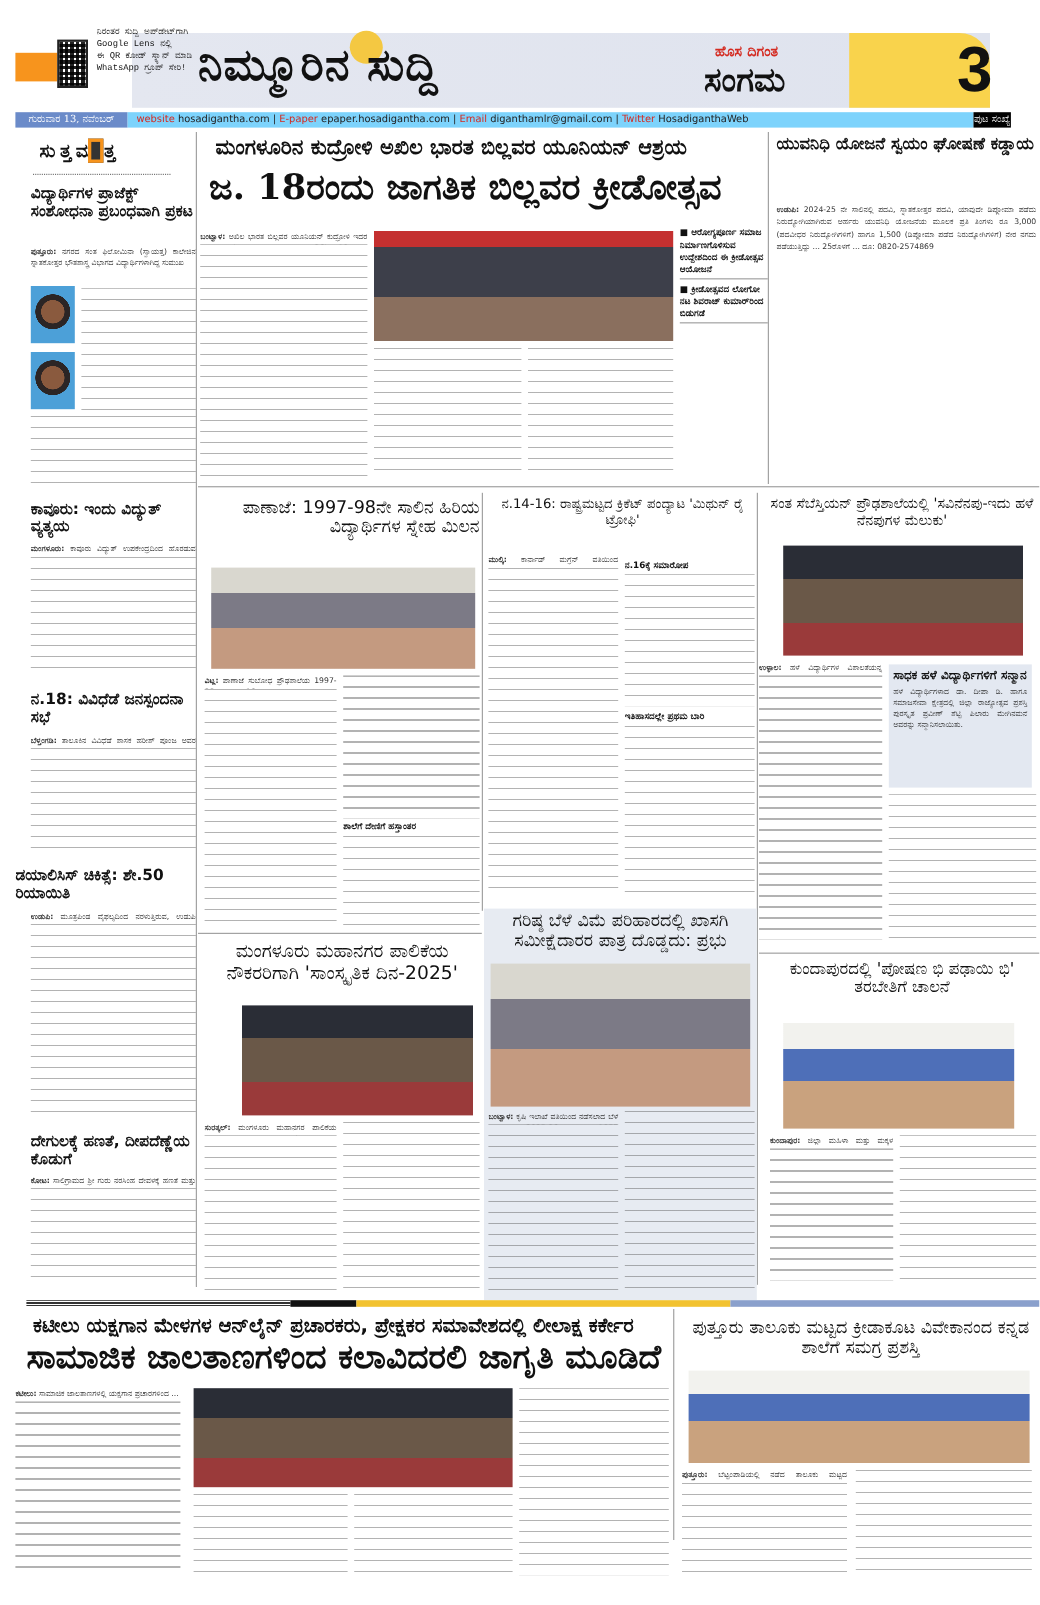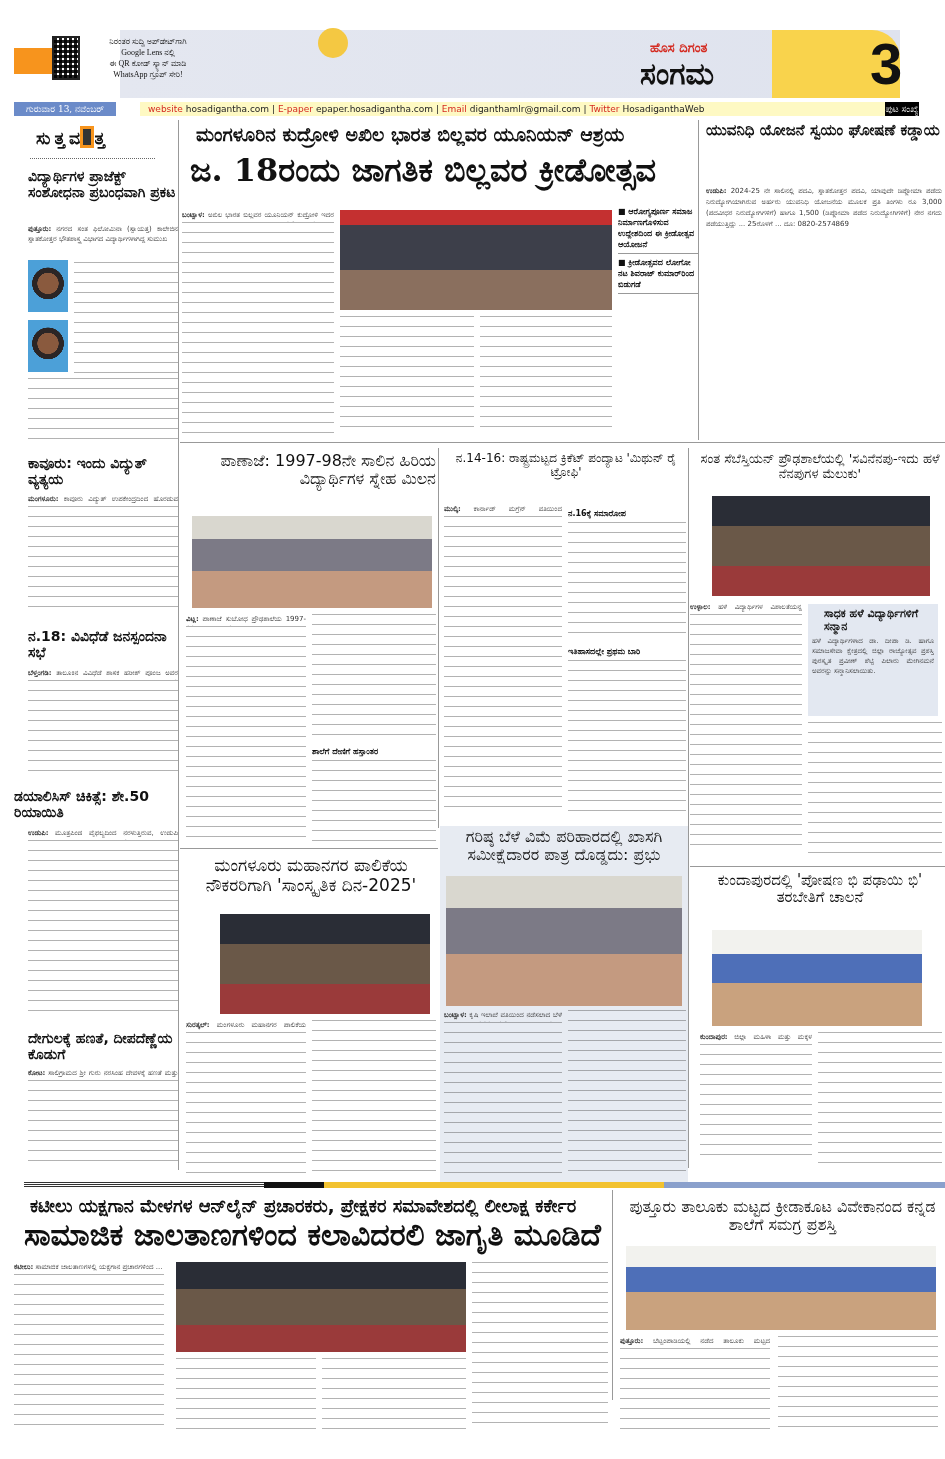--- a/index.html
+++ b/index.html
@@ -4,31 +4,31 @@
 <style>
   * { box-sizing: border-box; margin: 0; padding: 0; }
   body { width: 945px; height: 1459px; background: #ffffff; font-family: "DejaVu Sans", sans-serif; color: #111; overflow: hidden; position: relative; }
   .abs { position: absolute; }
   
   #masthead { left: 0; top: 0; width: 945px; height: 100px; }
   .orange-bar { left: 14px; top: 48px; width: 38px; height: 26px; background: #f7941d; }
   .qr { left: 52px; top: 36px; width: 28px; height: 44px; background:
         repeating-linear-gradient(90deg,#222 0 3px,#fff 3px 5px),
         repeating-linear-gradient(0deg,#222 0 3px,#fff 3px 5px); background-blend-mode: multiply; border: 2px solid #222; }
-  .qr-text { left: 88px; top: 36px; width: 120px; font-size: 8px; line-height: 11px; font-family: Liberation Serif, serif; text-align: center; }
+  .qr-text { left: 88px; top: 24px; width: 120px; font-size: 8px; line-height: 11px; font-family: Liberation Mono, monospace; }
   .mast-bg { left: 120px; top: 30px; width: 780px; height: 68px; background: linear-gradient(90deg,#e4e7f0,#dfe3ee); }
   .mast-sun { left: 318px; top: 28px; width: 30px; height: 30px; border-radius: 50%; background: #f4c842; }
   .mast-yellow { left: 772px; top: 30px; width: 128px; height: 68px; background: #f9d34c; border-top-right-radius: 28px; }
   .mast-title { left: 180px; top: 36px; font-size: 40px; font-weight: bold; font-family: "DejaVu Serif", serif; letter-spacing: 1px; }
   .brand-small { left: 650px; top: 40px; font-size: 13px; font-weight: bold; color: #d42a20; }
   .brand-big { left: 640px; top: 56px; font-size: 30px; font-weight: bold; }
   .page-num { left: 870px; top: 30px; font-size: 58px; font-weight: bold; font-family: "Liberation Sans", sans-serif; line-height: 68px; }
   .info-bar { left: 14px; top: 102px; width: 905px; height: 14px; display: flex; font-size: 9px; line-height: 14px; }
   .date-box { width: 102px; background: #6b8bc9; color: #fff; text-align: center; font-family: "DejaVu Serif", serif; }
-  .contact { flex: 1; background: #fef9c3; padding-left: 8px; color: #222; white-space: nowrap; overflow: hidden; margin-left: 24px; }
+  .contact { flex: 1; background: #7dd3fc; padding-left: 8px; color: #222; white-space: nowrap; overflow: hidden; }
   .contact .lbl { color: #d42a20; }
   .section-box { width: 34px; background: #000000; color: #fff; text-align: center; }
   
   .vrule { width: 1px; background: #999; }
   .hrule { height: 1px; background: #999; }
   .head { font-weight: bold; font-family: "DejaVu Sans", sans-serif; line-height: 1.15; }
   .body-txt { font-size: 7px; line-height: 10px; color: #333; text-align: justify; overflow: hidden; }
   .lines { background: repeating-linear-gradient(180deg, #555 0 1px, transparent 1px 10px); opacity: .45; }
   .photo { background: linear-gradient(135deg,#6a6e7a,#b8a996 40%,#7a5f50 70%,#3d4150); }
   .photo.red { background: linear-gradient(180deg,#c43030 0 15%,#3d3f4a 15% 60%,#8a6f5e 60%); }
@@ -49,20 +49,21 @@
   <div class="abs mast-bg"></div>
   <div class="abs mast-sun"></div>
   <div class="abs mast-yellow"></div>
   <div class="abs qr"></div>
   <div class="abs qr-text">
     <div>ನಿರಂತರ ಸುದ್ದಿ ಅಪ್‌ಡೇಟ್‌ಗಾಗಿ</div>
     <div>Google Lens ನಲ್ಲಿ</div>
     <div>ಈ QR ಕೋಡ್ ಸ್ಕ್ಯಾನ್ ಮಾಡಿ</div>
     <div>WhatsApp ಗ್ರೂಪ್ ಸೇರಿ!</div>
   </div>
+  <div class="abs mast-title">ನಿಮ್ಮೂರಿನ ಸುದ್ದಿ</div>
   <div class="abs brand-small">ಹೊಸ ದಿಗಂತ</div>
   <div class="abs brand-big">ಸಂಗಮ</div>
   <div class="abs page-num">3</div>
 </div>
 <div class="abs info-bar">
   <div class="date-box">ಗುರುವಾರ 13, ನವೆಂಬರ್ 2025</div>
   <div class="contact">
     <span class="lbl">website</span>
     <span>hosadigantha.com</span> |
     <span class="lbl">E-paper</span>
@@ -139,21 +140,21 @@
 <div class="abs bullet" style="left:568px;top:508px;width:118px;">ನ.16ಕ್ಕೆ ಸಮಾರೋಪ</div>
 <div class="abs lines" style="left:568px;top:522px;width:118px;height:120px;"></div>
 <div class="abs bullet" style="left:568px;top:646px;width:118px;">ಇತಿಹಾಸದಲ್ಲೇ ಪ್ರಥಮ ಬಾರಿ</div>
 <div class="abs lines" style="left:568px;top:660px;width:118px;height:156px;"></div>
 
 <div class="abs head" style="left:696px;top:452px;width:248px;font-size:13px;text-align:center;font-weight:normal;">ಸಂತ ಸೆಬೆಸ್ತಿಯನ್ ಪ್ರೌಢಶಾಲೆಯಲ್ಲಿ 'ಸವಿನೆನಪು-ಇದು ಹಳೆ ನೆನಪುಗಳ ಮೆಲುಕು'</div>
 <div class="abs photo stage" style="left:712px;top:496px;width:218px;height:100px;"></div>
 <div class="abs body-txt" style="left:690px;top:602px;width:112px;height:12px;"><b>ಉಳ್ಳಾಲ:</b> <span>ಹಳೆ ವಿದ್ಯಾರ್ಥಿಗಳ ವಿಶಾಲತೆಯನ್ನ ಆಯೋಜಿಸಿರುವುದು ಶಾಲೆಯ ಪ್ರಗತಿಯ ಫಲಿತಾಂಶವಾಗಿದೆ ... 1999ನೇ ಸಾಲಿನ ಎಸ್ಎಸ್ಎಲ್‌ಸಿ ... 1996-2007ರ</span></div>
 <div class="abs lines" style="left:690px;top:614px;width:112px;height:240px;"></div>
 <div class="abs blue-box" style="left:808px;top:604px;width:130px;height:112px;padding:4px;">
-  <div class="head" style="font-size:11px;margin-left:12px;">ಸಾಧಕ ಹಳೆ ವಿದ್ಯಾರ್ಥಿಗಳಿಗೆ ಸನ್ಮಾನ</div>
+  <div class="head" style="font-size:11px;">ಸಾಧಕ ಹಳೆ ವಿದ್ಯಾರ್ಥಿಗಳಿಗೆ ಸನ್ಮಾನ</div>
   <div class="body-txt" style="margin-top:3px;">ಹಳೆ ವಿದ್ಯಾರ್ಥಿಗಳಾದ ಡಾ. ದೀಪಾ ಡಿ. ಹಾಗೂ ಸಮಾಜಸೇವಾ ಕ್ಷೇತ್ರದಲ್ಲಿ ಜಿಲ್ಲಾ ರಾಜ್ಯೋತ್ಸವ ಪ್ರಶಸ್ತಿ ಪುರಸ್ಕೃತ ಪ್ರವೀಣ್ ಶೆಟ್ಟಿ ಪಿಲಾರು ಮೇಗಿನಮನೆ ಅವರನ್ನು ಸನ್ಮಾನಿಸಲಾಯಿತು.</div>
 </div>
 <div class="abs lines" style="left:808px;top:722px;width:134px;height:132px;"></div>
 
 <div class="abs head" style="left:186px;top:856px;width:250px;font-size:17px;text-align:center;font-weight:normal;">ಮಂಗಳೂರು ಮಹಾನಗರ ಪಾಲಿಕೆಯ ನೌಕರರಿಗಾಗಿ 'ಸಾಂಸ್ಕೃತಿಕ ದಿನ-2025'</div>
 <div class="abs photo stage" style="left:220px;top:914px;width:210px;height:100px;"></div>
 <div class="abs body-txt" style="left:186px;top:1020px;width:120px;height:12px;"><b>ಸುರತ್ಕಲ್:</b> <span>ಮಂಗಳೂರು ಮಹಾನಗರ ಪಾಲಿಕೆಯ ನೌಕರರ ಸಂಘದ ವತಿಯಿಂದ ... 'ಸಾಂಸ್ಕೃತಿಕ ದಿನ 2025' ...</span></div>
 <div class="abs lines" style="left:186px;top:1032px;width:120px;height:148px;"></div>
 <div class="abs lines" style="left:312px;top:1020px;width:124px;height:160px;"></div>
 

